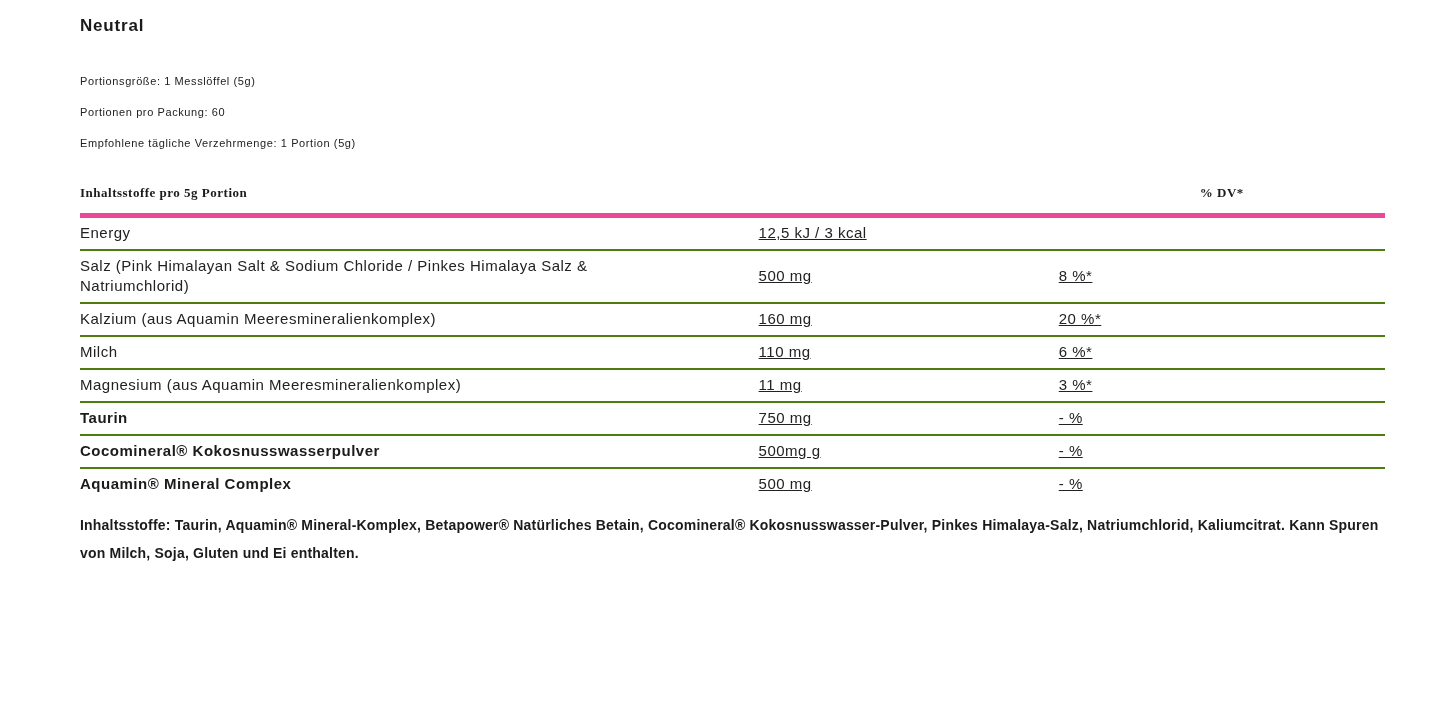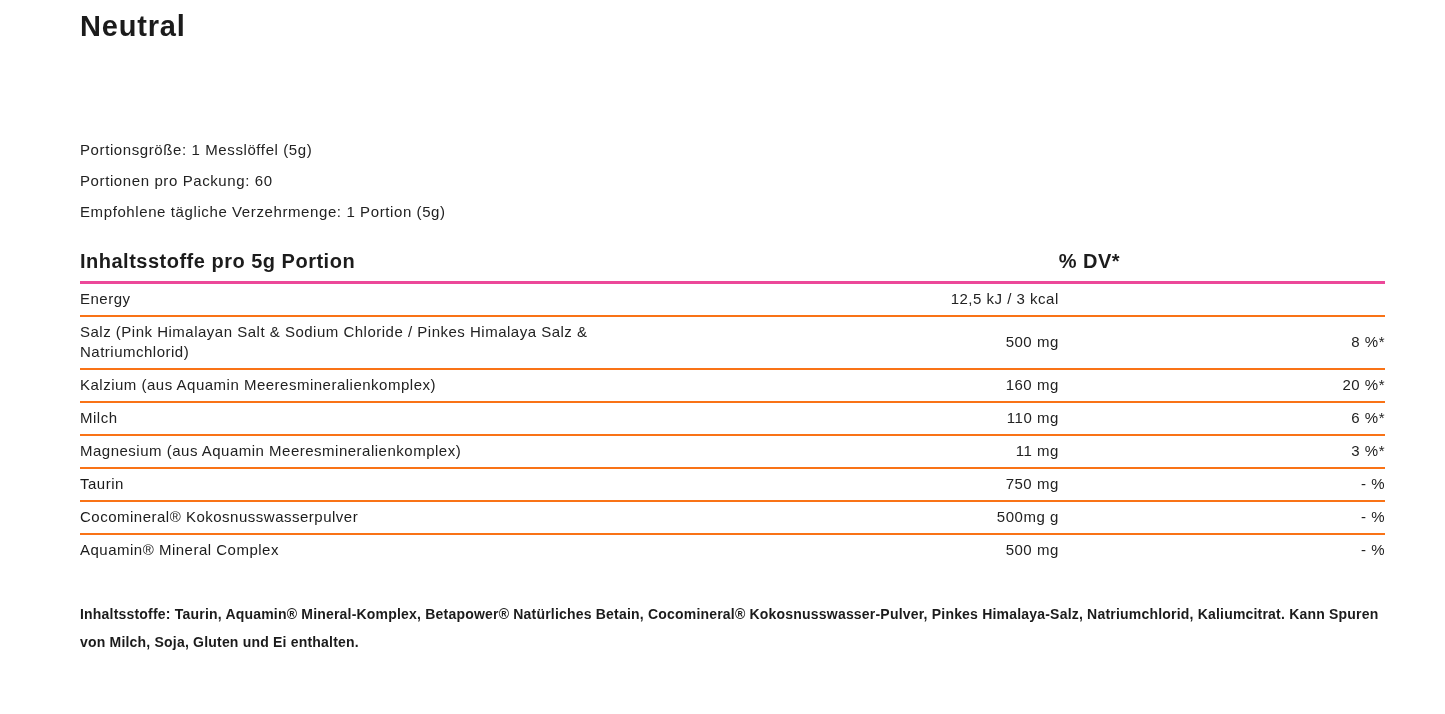--- a/index.html
+++ b/index.html
@@ -8,67 +8,68 @@
     background: #ffffff;
     color: #1c1c1c;
     font-family: "Liberation Sans", sans-serif;
     overflow: hidden;
   }
   .page {
     width: 1445px; height: 714px;
     padding: 12px 60px 0 80px;
   }
   .title {
-    font-size: 29px;
+    font-size: 17px;
     font-weight: 700;
     letter-spacing: 0.8px;
     line-height: 28px;
     color: #1b1b1b;
   }
   .serving {
-    margin-top: 94px;
-    font-size: 15px;
+    margin-top: 26px;
+    font-size: 11px;
     letter-spacing: 0.6px;
     line-height: 31px;
     color: #222222;
   }
   table.ntable {
     margin-top: 24px;
     width: 100%;
     border-collapse: collapse;
     table-layout: fixed;
   }
   .ntable col.c-label  { width: 52%; }
   .ntable col.c-amount { width: 23%; }
   .ntable col.c-dv     { width: 25%; }
   .ntable th {
-    font-size: 20px;
+    font-size: 13px;
     font-weight: 700;
     letter-spacing: 0.5px;
     text-align: left;
     padding: 0 0 10px 0;
-    border-bottom: 3px solid #ec4899;
+    border-bottom: 5px solid #ec4899;
     line-height: 20px;
+    font-family: Liberation Serif, serif;
   }
-  .ntable th.num { text-align: left; }
+  .ntable th.num { text-align: center; }
   .ntable td {
     font-size: 15px;
     letter-spacing: 0.5px;
     line-height: 20px;
     padding: 5px 0 6px 0;
-    border-bottom: 2px solid #f97316;
+    border-bottom: 2px solid #4d7c0f;
     vertical-align: middle;
     color: #222222;
   }
-  .ntable td.num { text-align: right; white-space: nowrap; }
+  .ntable td.num { white-space: nowrap; text-decoration: underline; }
   .ntable td.label span { display: inline-block; max-width: 620px; }
-  .ntable tr.bold td.label { font-weight: 400; color: #1b1b1b; }
+  .ntable tr.bold td.label { font-weight: 700; color: #1b1b1b; }
   .ntable tr:last-child td { border-bottom: none; }
   .footnote {
-    margin-top: 34px;
+    margin-top: 11px;
     font-size: 14px;
     font-weight: 700;
     letter-spacing: 0.2px;
     line-height: 28px;
     color: #1b1b1b;
   }
 </style>
 </head>
 <body>
 

